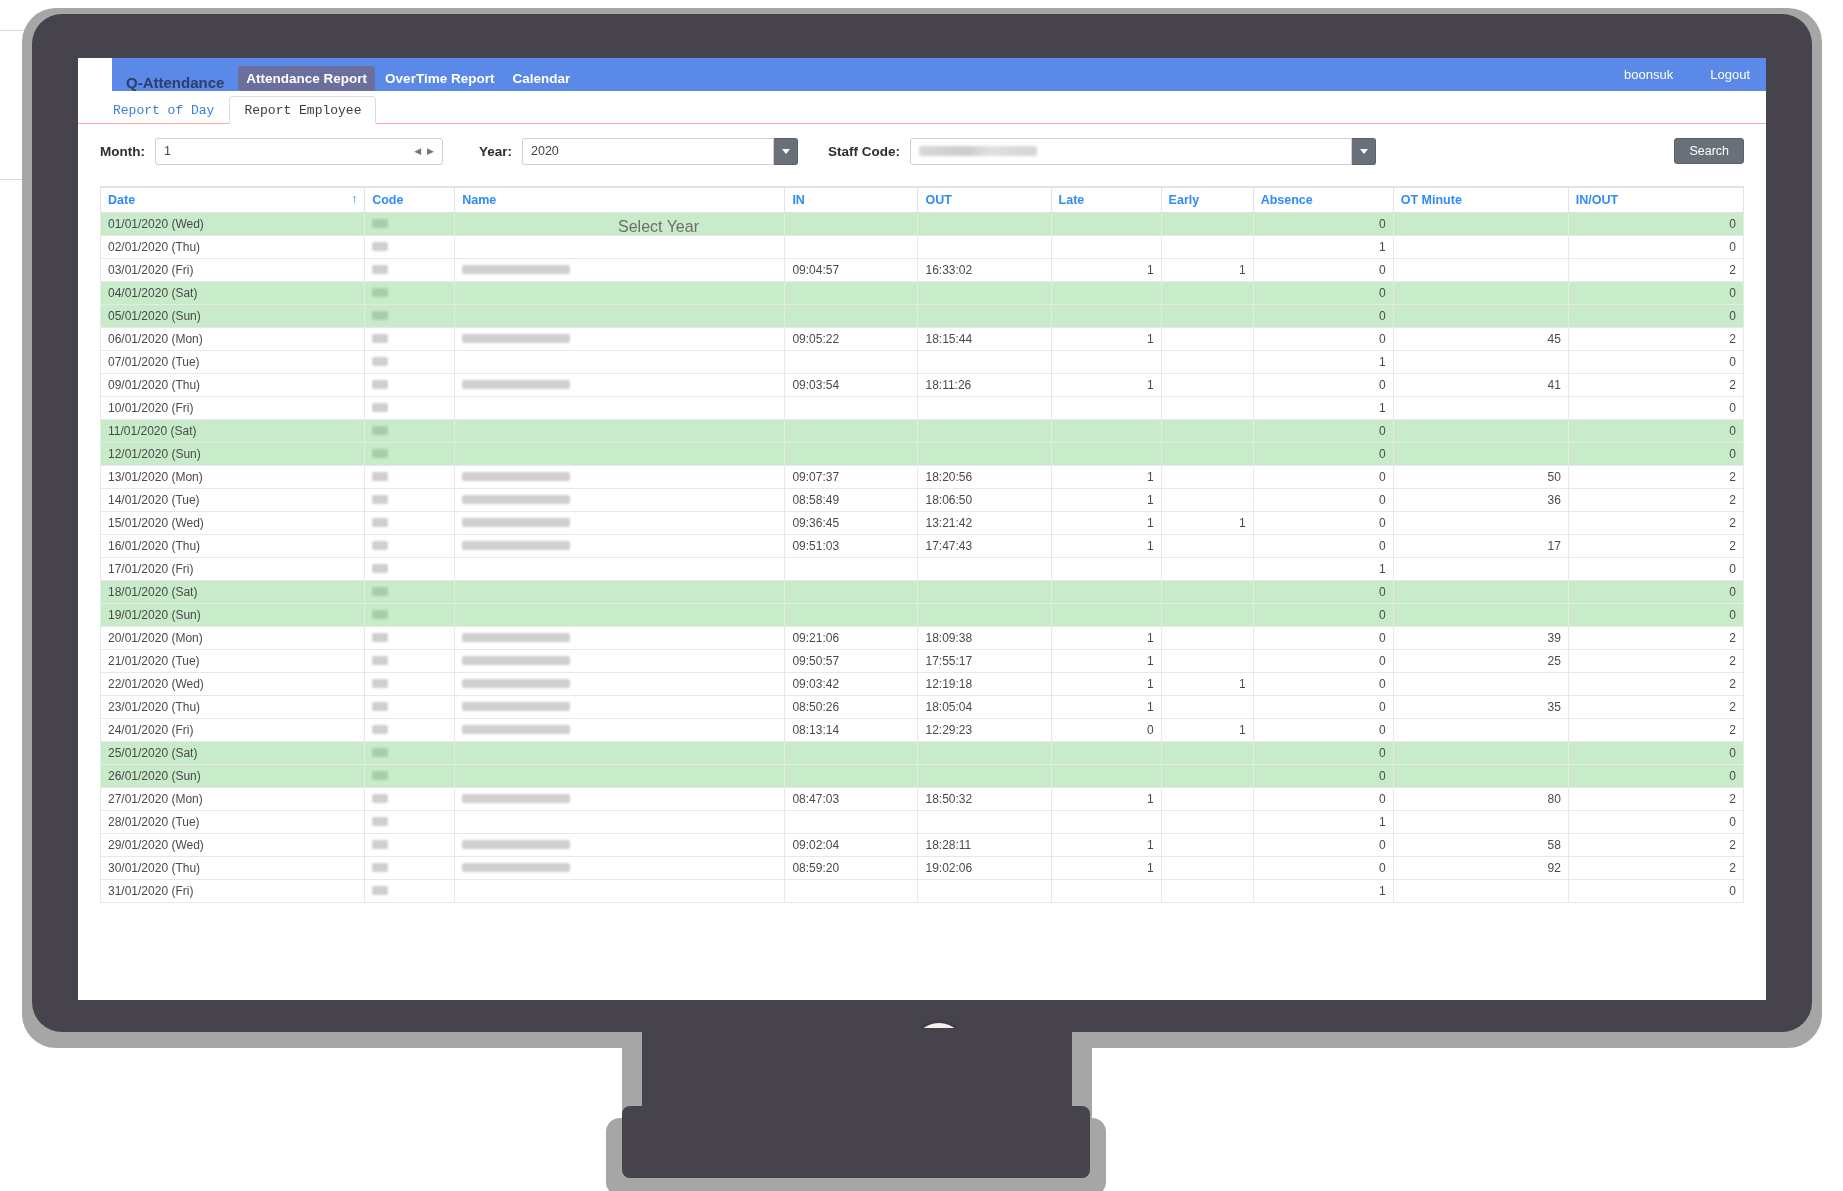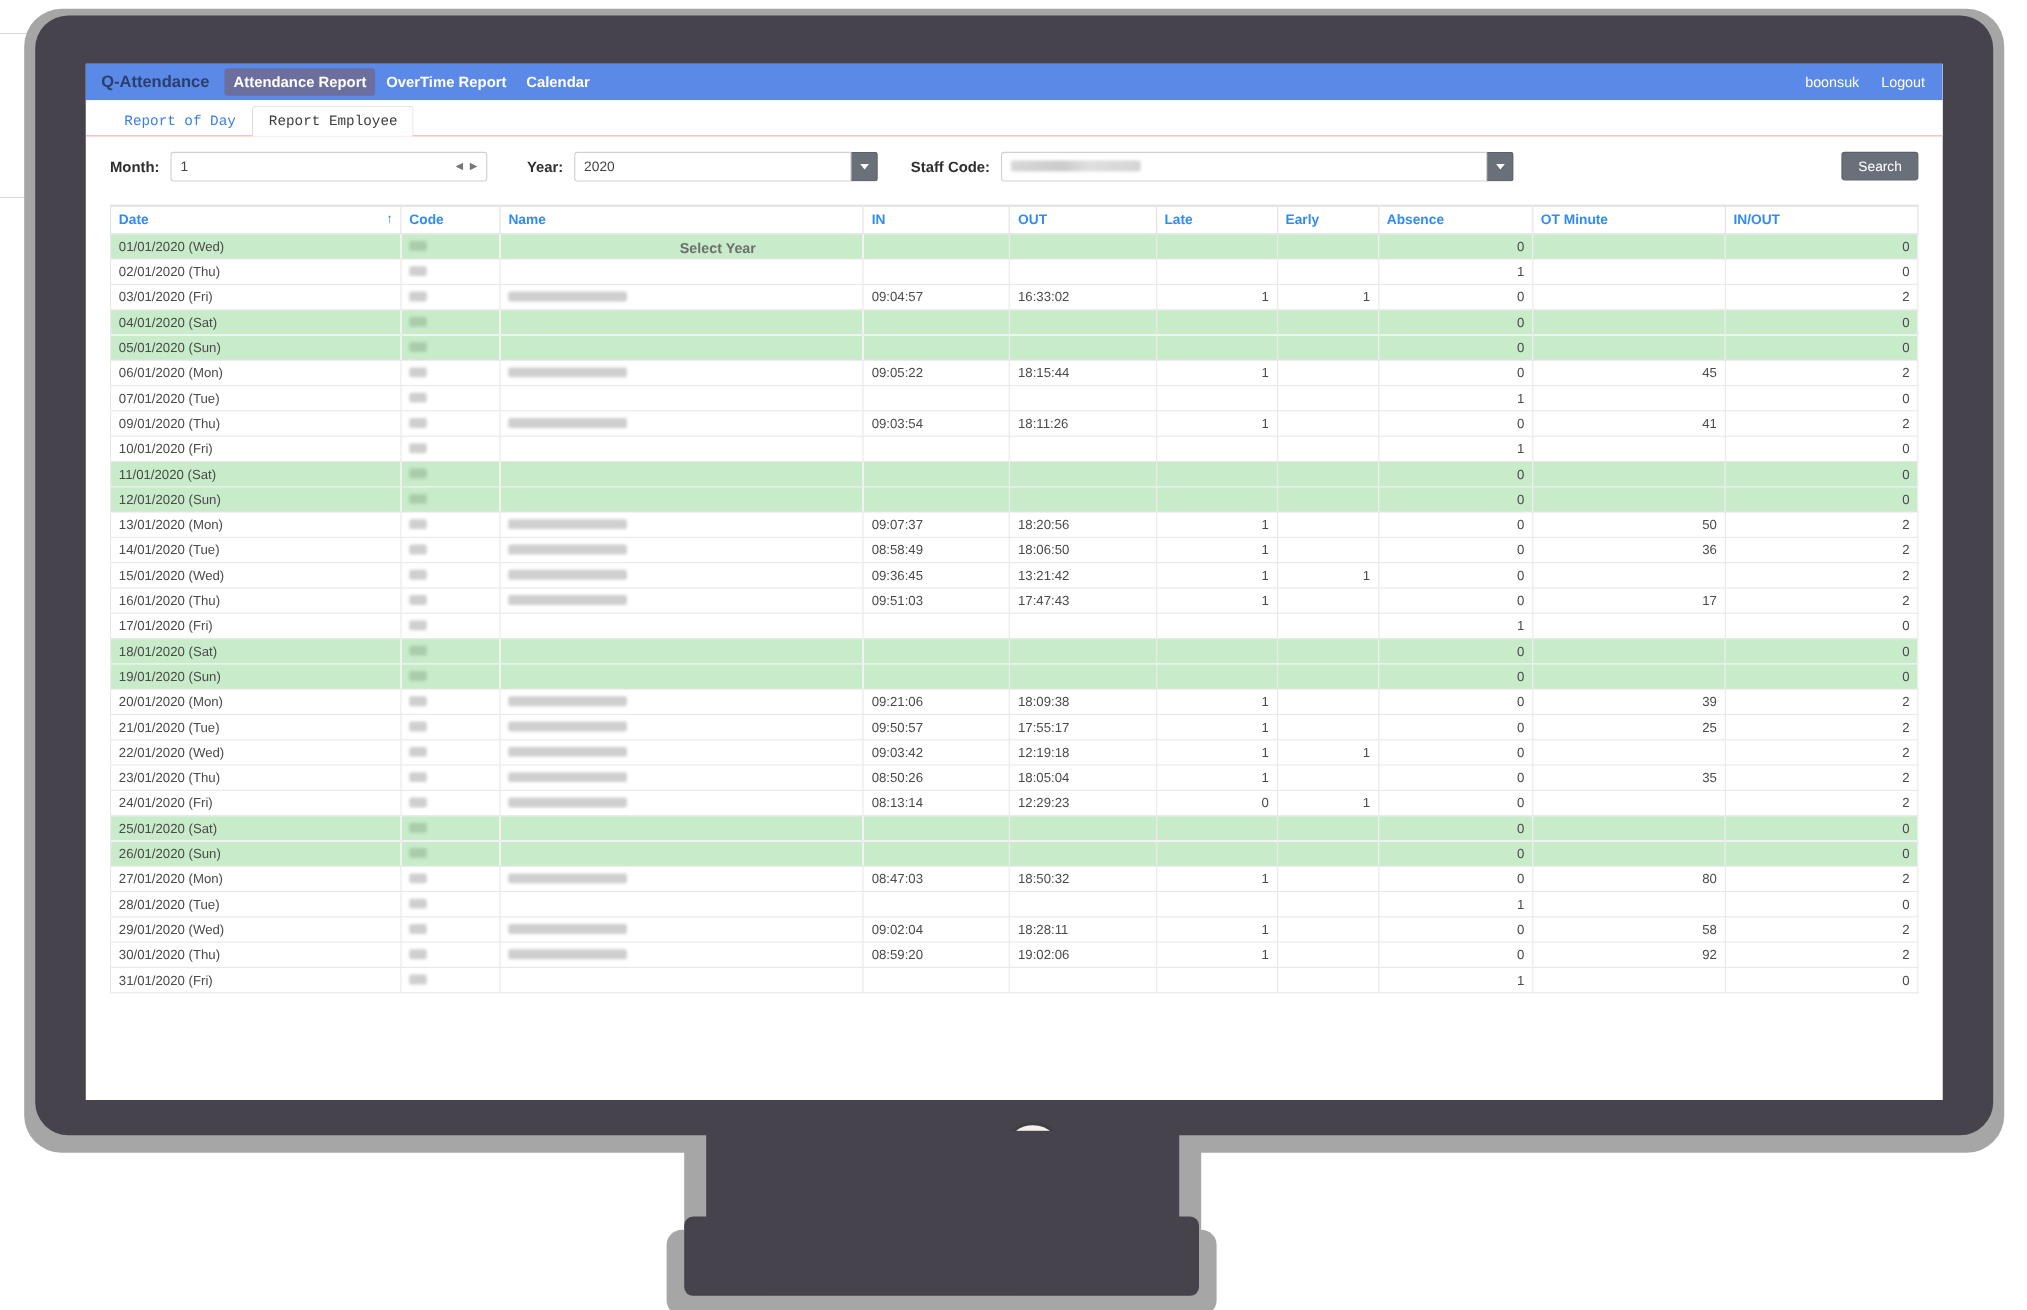--- a/index.html
+++ b/index.html
@@ -84,23 +84,24 @@
   }
 
   
   #app { position: absolute; inset: 0; background:#fff; }
 
   
   #navbar {
     height: 33px;
     background: #5b89e8;
     display: flex;
-    align-items: center;
+    align-items: flex-end;
     padding: 0 0 0 14px;
     position: relative;
+    margin-left: 34px;
   }
   #navbar-brand {
     color: #2c3e6b;
     font-weight: bold;
     font-size: 15px;
     margin-right: 14px;
     white-space: nowrap;
     cursor: pointer;
   }
   .nav-link {
@@ -111,21 +112,21 @@
     margin-right: 2px;
     white-space: nowrap;
     cursor: pointer;
     border-radius: 3px;
   }
   .nav-link.active { background: #6c6f9e; }
   #navbar-right {
     position: absolute;
     right: 16px; top: 0;
     height: 33px;
-    display: flex; align-items: center; gap: 20px;
+    display: flex; align-items: center; gap: 37px;
   }
   #navbar-right span { color:#fff; font-size: 13px; cursor: pointer; }
 
   
   #tab-strip {
     height: 33px;
     display: flex;
     align-items: flex-end;
     padding-left: 20px;
     border-bottom: 1px solid #fca5a5;
@@ -212,24 +213,24 @@
     background: #6a707a;
     color: #fff;
     border: 1px solid #5b6069;
     border-radius: 3px;
     font-size: 12.5px;
     padding: 5px 14px;
     cursor: pointer;
     font-family: "Liberation Sans", sans-serif;
   }
   #select-year-hint {
-    font-size: 13px;
+    font-size: 16px;
     color: #6e6e6e;
     position: absolute;
-    left: 540px; top: 160px; font-weight: bold;
+    left: 540px; top: 160px;
   }
 
   
   #table-area { padding: 0 22px; margin-top: 20px; }
   table#report-table {
     width: 100%;
     border-collapse: collapse;
     table-layout: fixed;
     font-size: 12px;
   }

